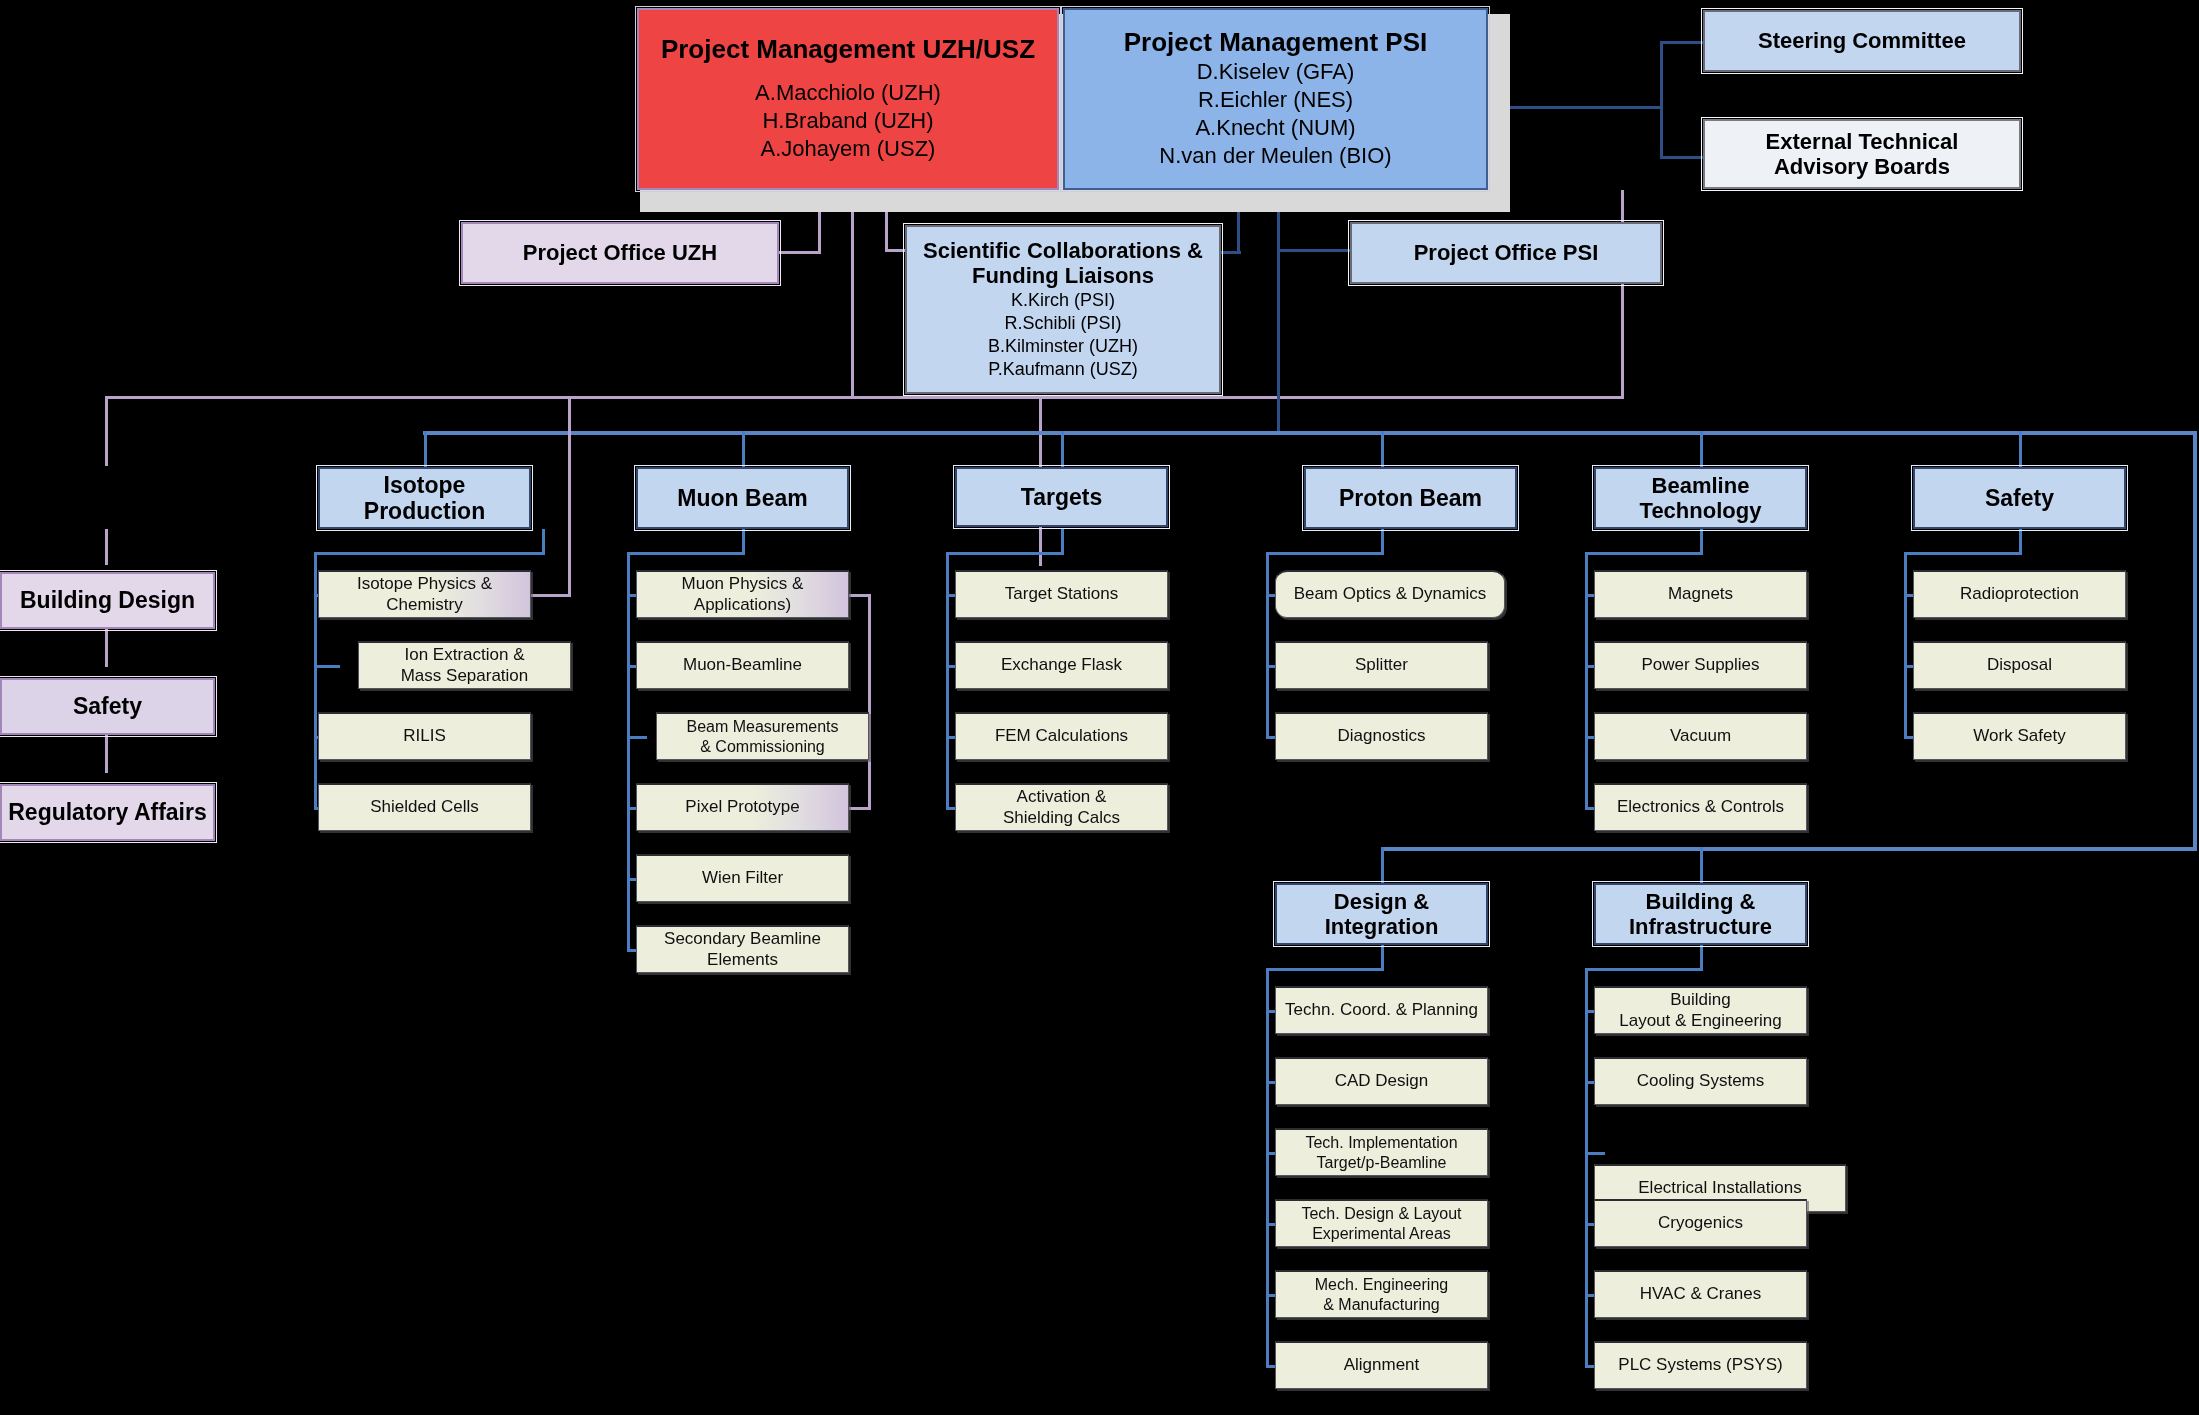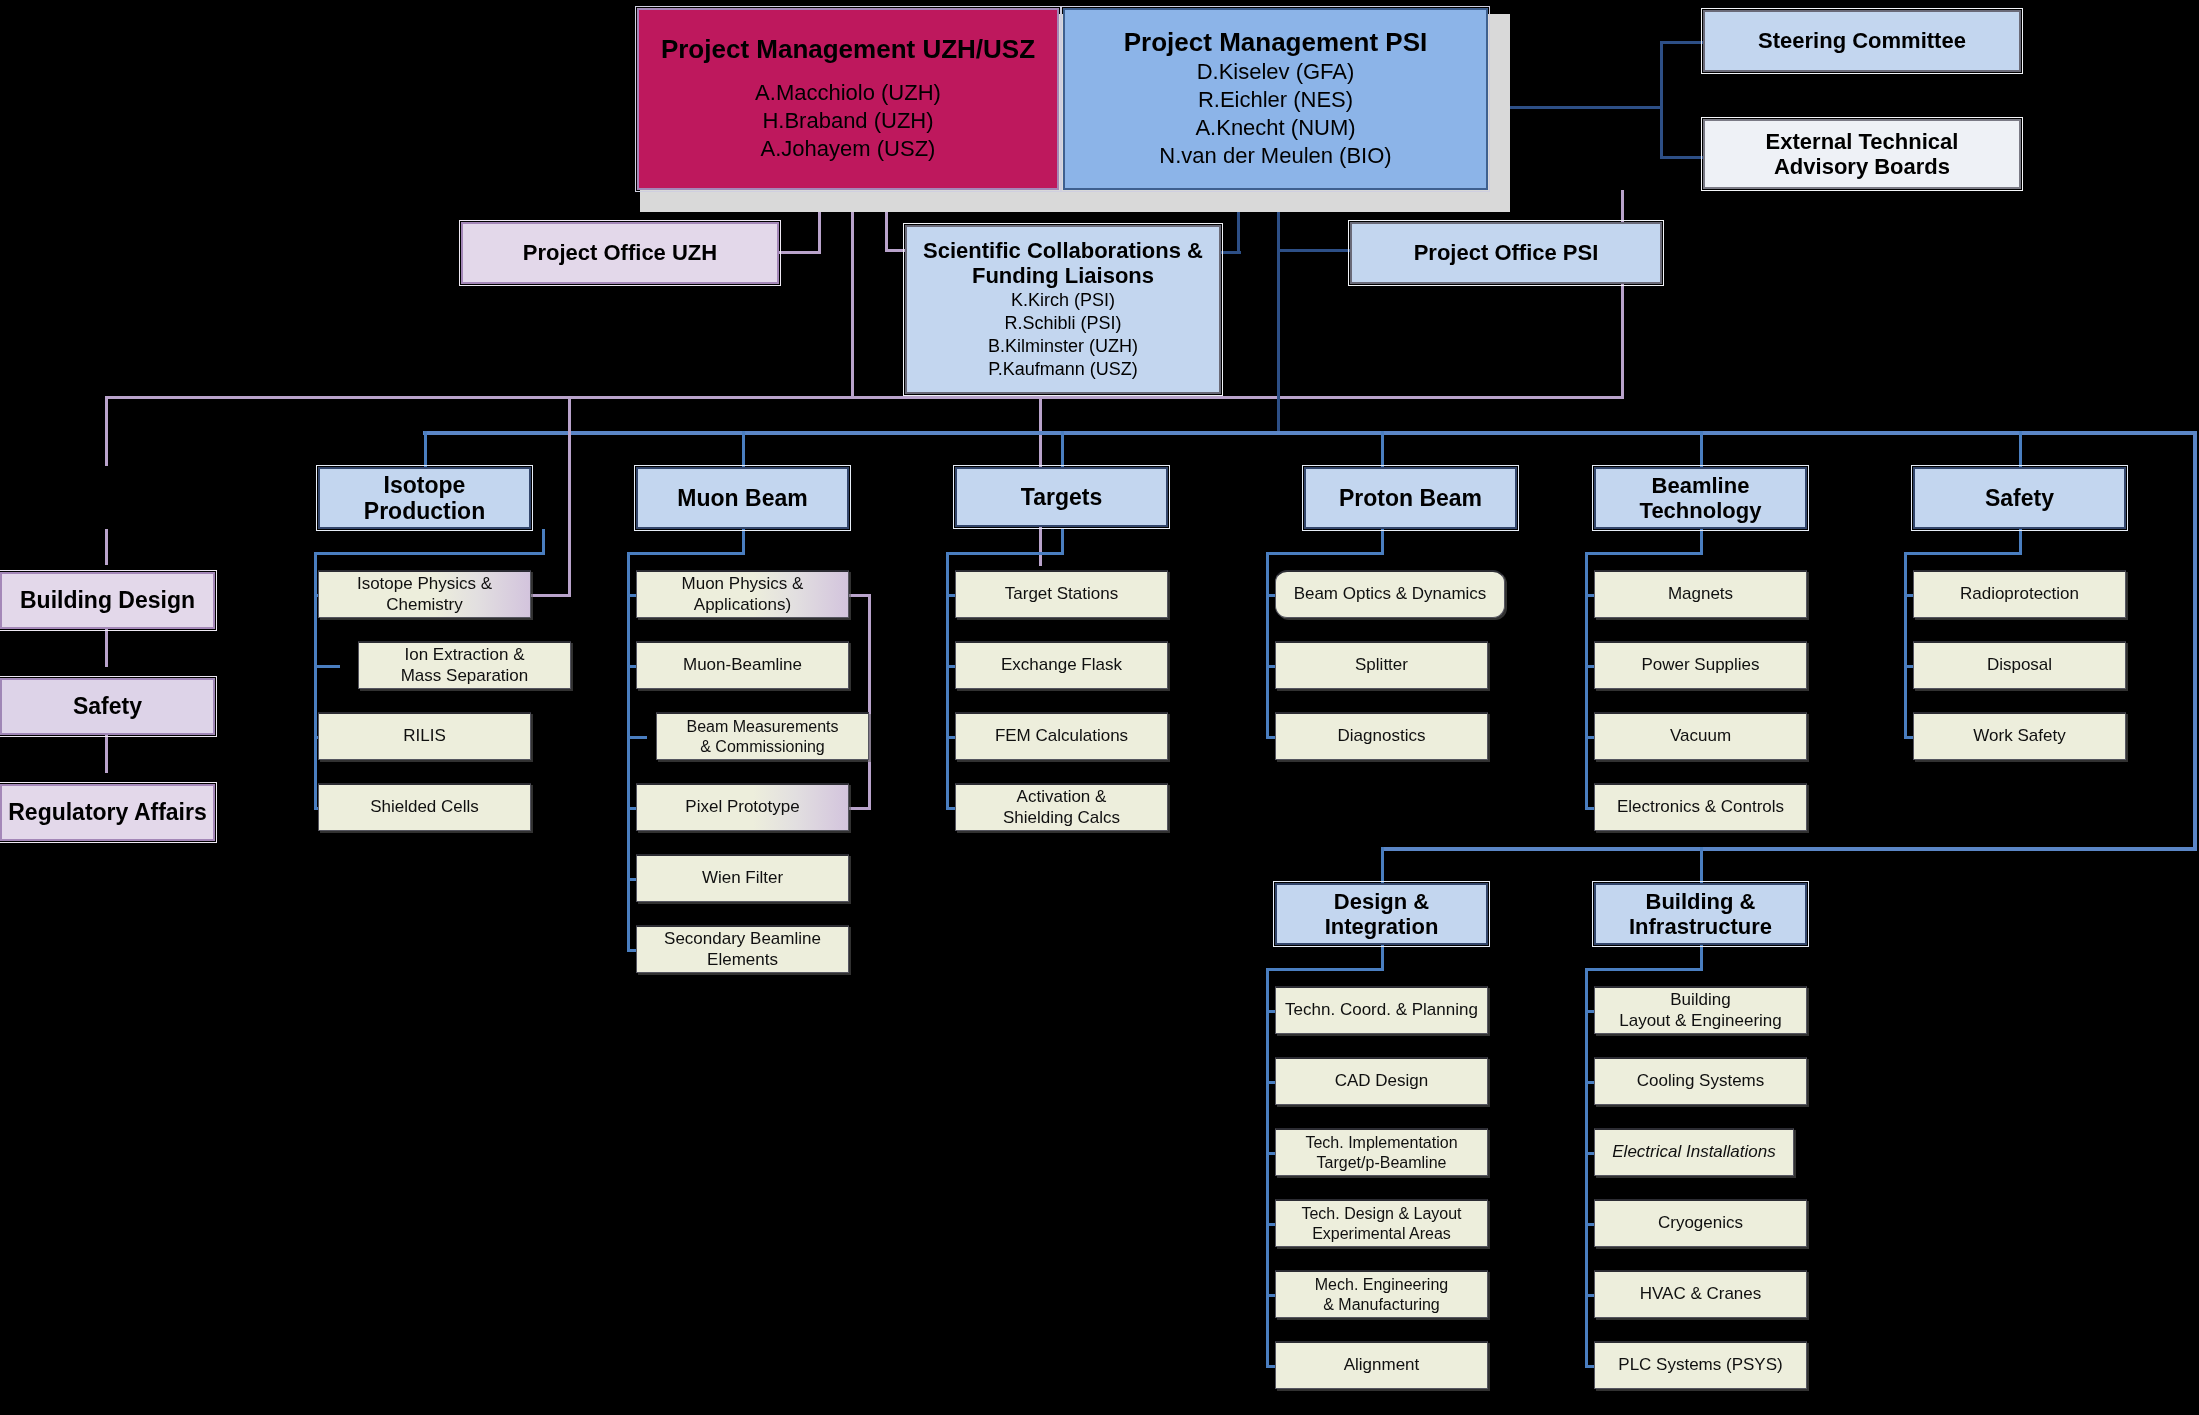--- a/index.html
+++ b/index.html
@@ -32,21 +32,21 @@
   .box .sub{font-weight:normal;line-height:1.28;}
 
   
   .mgmt{
     border:2px solid #9c9cb4;
     outline:1px solid #cfcfe0;
     outline-offset:1px;
     padding:6px 10px;
   }
   .mgmt-uzh{
-    background:#be185d;
+    background:#ef4444;
     border-color:#a487b8;
   }
   .mgmt-psi{
     background:#8cb4e8;
     border-color:#3e5f8f;
   }
   .greyplate{
     position:absolute;
     background:#d9d9d9;
     z-index:2;
@@ -443,21 +443,21 @@
     <div>Building</div>
     <div>Layout &amp; Engineering</div>
   </div>
 
   <div class="ln bh" style="left:1585px;top:1081px;width:20px;"></div>
   <div class="box leaf" style="left:1594px;top:1057px;width:213px;height:48px;">
     <div>Cooling Systems</div>
   </div>
 
   <div class="ln bh" style="left:1585px;top:1152px;width:20px;"></div>
-  <div class="box leaf" style="left:1594px;top:1128px;width:200px;height:48px;font-style:italic;">
+  <div class="box leaf" style="left:1594px;top:1164px;width:252px;height:48px;">
     <div>Electrical Installations</div>
   </div>
 
   <div class="ln bh" style="left:1585px;top:1223px;width:20px;"></div>
   <div class="box leaf" style="left:1594px;top:1199px;width:213px;height:48px;">
     <div>Cryogenics</div>
   </div>
 
   <div class="ln bh" style="left:1585px;top:1294px;width:20px;"></div>
   <div class="box leaf" style="left:1594px;top:1270px;width:213px;height:48px;">

